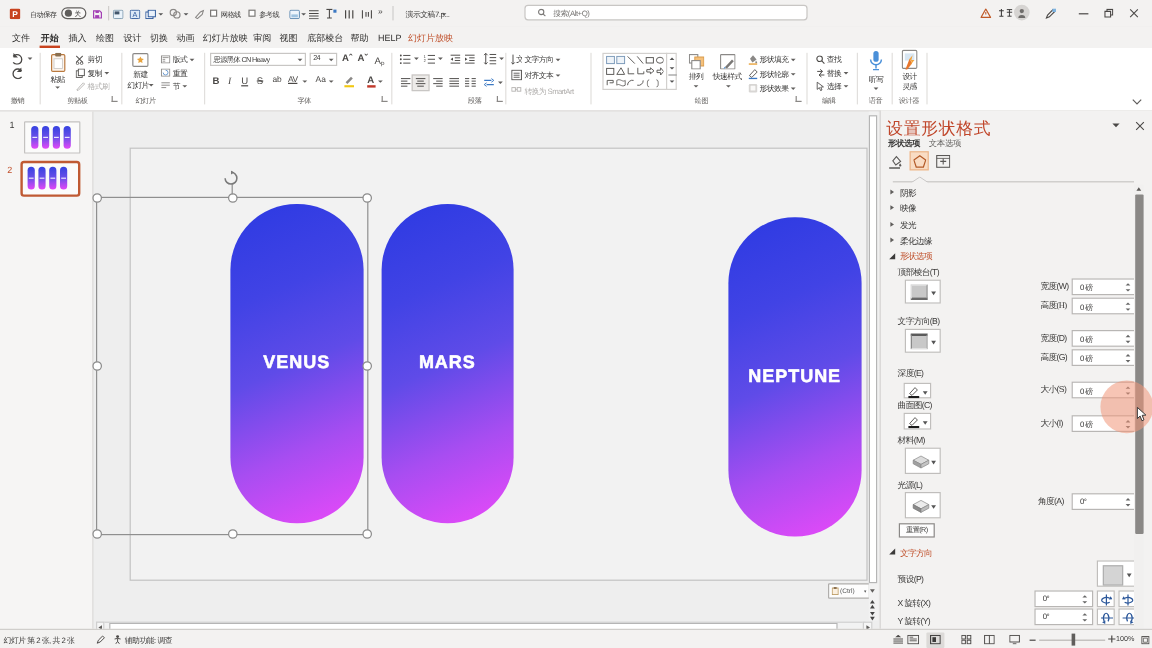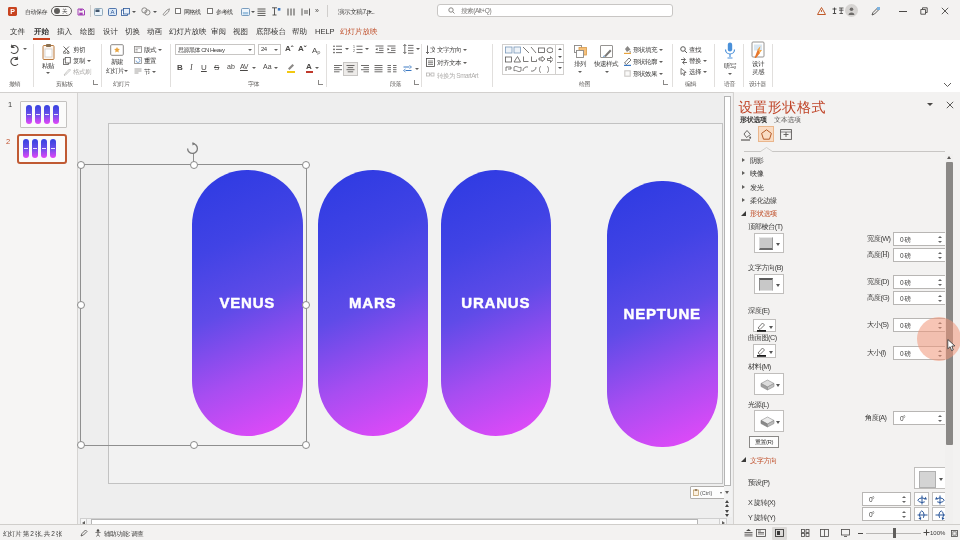--- a/index.html
+++ b/index.html
@@ -441,23 +441,20 @@
 <div class="ab" id="canvas" style="left:78px;top:93px;width:655px;height:431px;background:#eeeeee;">
 
   <div class="ab" style="left:30px;top:30px;width:613px;height:359px;background:#f2f2f2;border:1px solid #c2c2c2;"></div>
 
   <div class="ab pill" style="left:114px;top:77px;">
       <span>VENUS</span>
     </div>
   <div class="ab pill" style="left:239.5px;top:77px;">
       <span>MARS</span>
     </div>
-  <div class="ab pill" style="left:362.5px;top:77px;">
-      <span>URANUS</span>
-    </div>
   <div class="ab pill" style="left:486px;top:88px;margin-left:43px;">
       <span>NEPTUNE</span>
     </div>
 
   <div class="ab" style="left:2px;top:71px;width:225px;height:280px;border:1px solid #8f8f8f;"></div>
   <div class="ab hnd" style="left:-1px;top:68px;"></div>
   <div class="ab hnd" style="left:111.5px;top:68px;"></div>
   <div class="ab hnd" style="left:224px;top:68px;"></div>
   <div class="ab hnd" style="left:-1px;top:208px;"></div>
   <div class="ab hnd" style="left:224px;top:208px;"></div>

